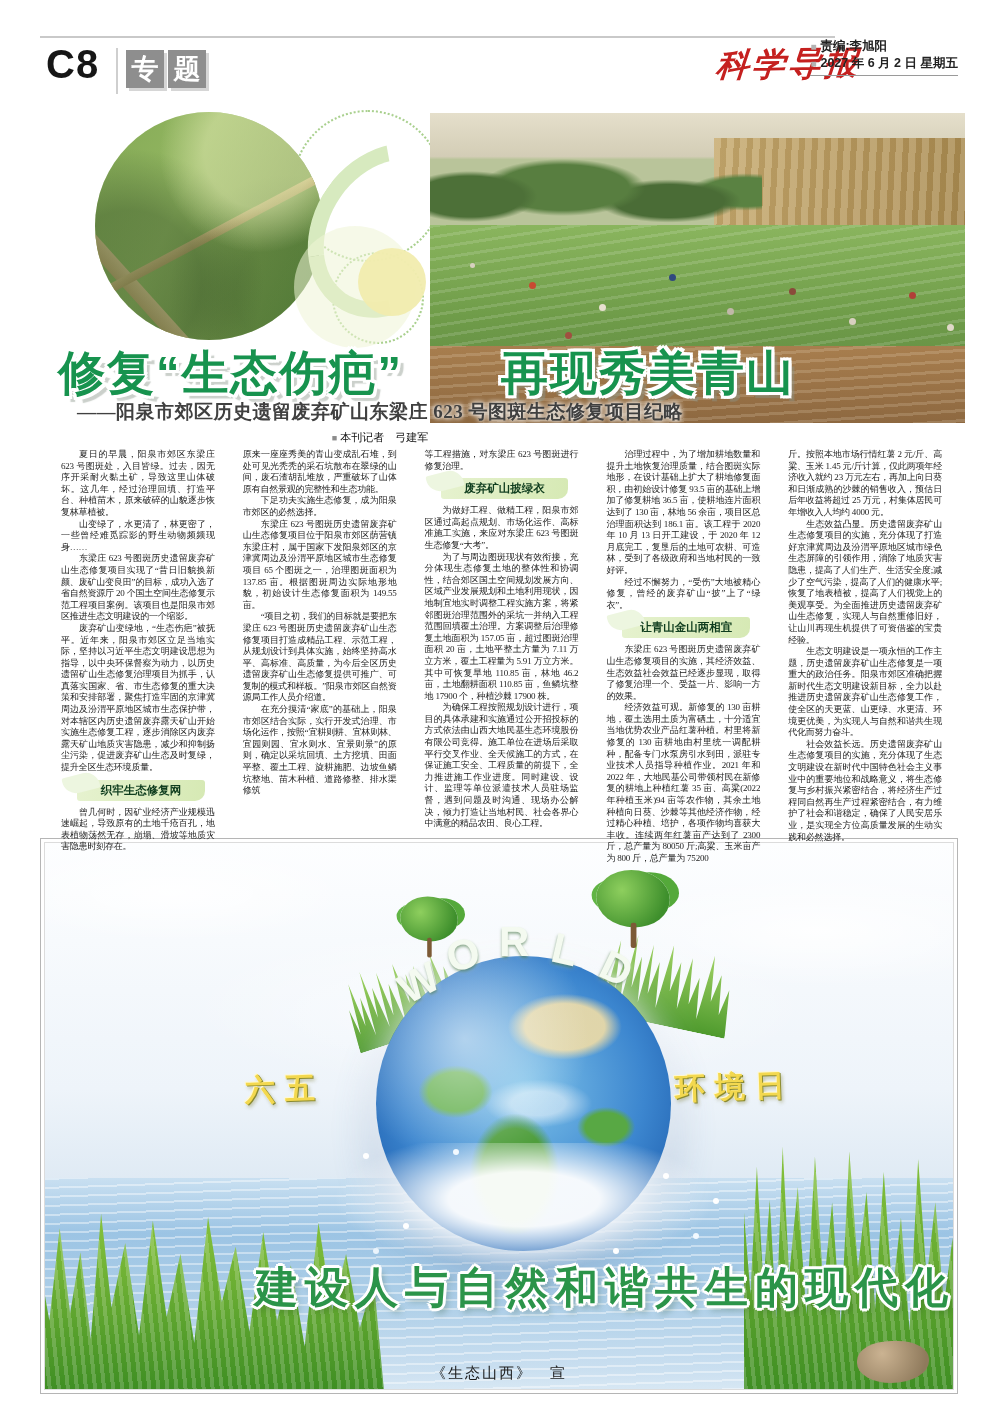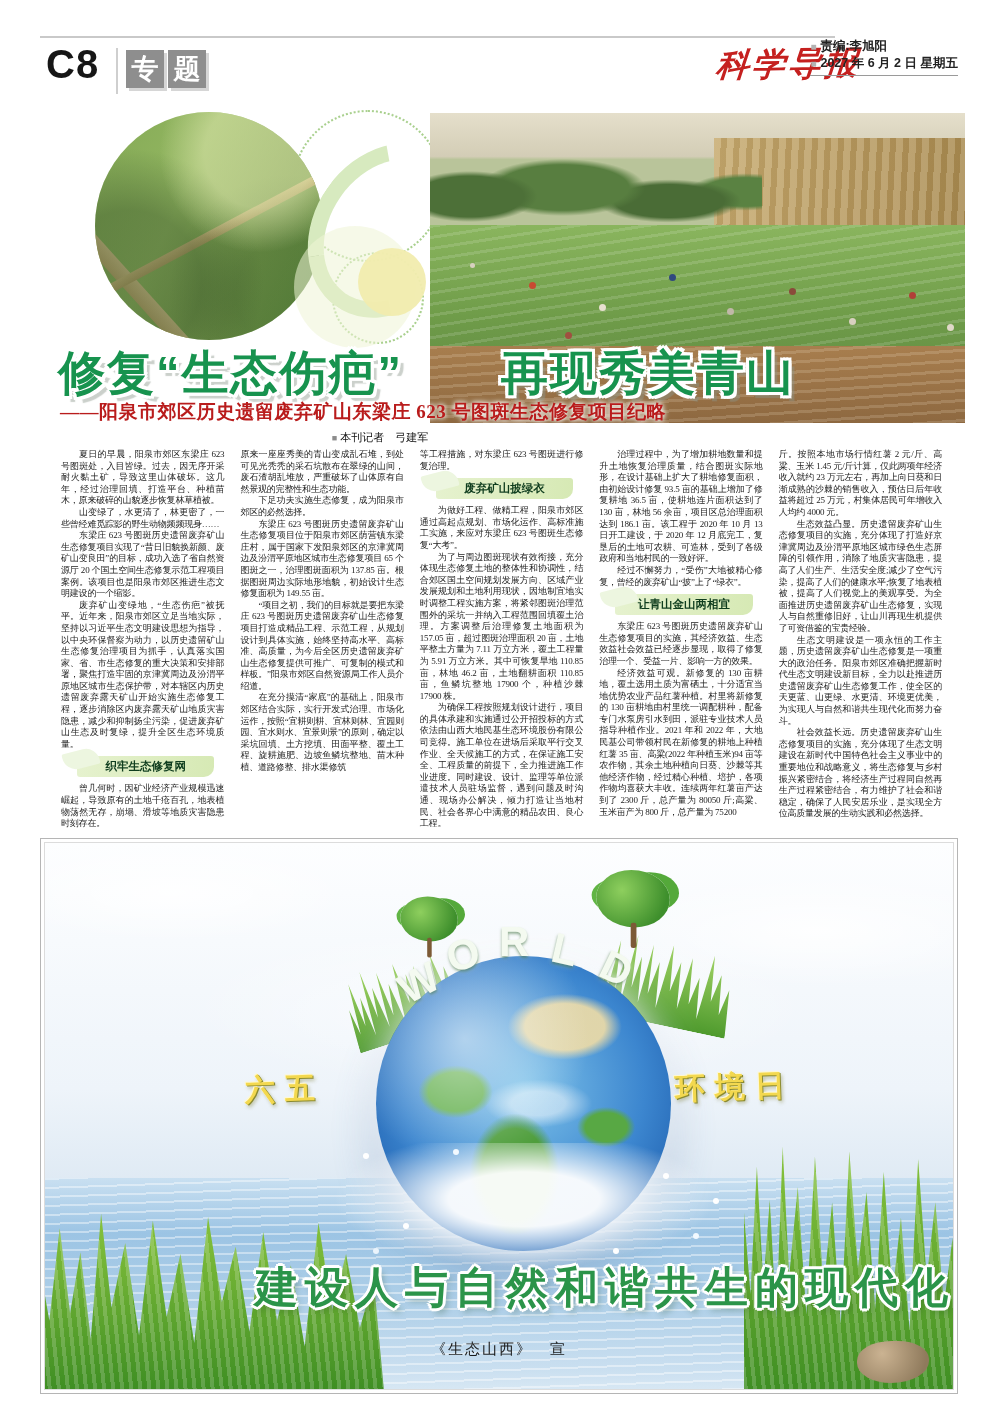--- a/index.html
+++ b/index.html
@@ -71,29 +71,29 @@
     box-shadow:60px 20px 0 1px #c84a32, 130px 42px 0 1px #e8e0d0, 200px 12px 0 1px #30487e,
                258px 46px 0 1px #c0b8a8, 320px 26px 0 1px #8a4a3a, 380px 56px 0 1px #d8d0c0,
                440px 30px 0 1px #b04038, 478px 62px 0 1px #e0d8c8, 96px 70px 0 1px #a05040; }
 
   
   .headline { position:absolute; left:58px; top:342px; z-index:5; white-space:nowrap;
     font-family:Liberation Sans, sans-serif; font-weight:900; font-size:47px; letter-spacing:2px;
     color:var(--headline-green,#17934e);
     text-shadow:-3px -3px 0 #fff,3px -3px 0 #fff,-3px 3px 0 #fff,3px 3px 0 #fff,
       -3px 0 0 #fff,3px 0 0 #fff,0 -3px 0 #fff,0 3px 0 #fff,6px 6px 1px rgba(140,150,140,.45); }
-  .subhead { position:absolute; left:60px; top:399px; width:640px; z-index:5;
-    font-size:19px; font-weight:600; color:#b91c1c; letter-spacing:0.5px;
+  .subhead { position:absolute; left:60px; top:399px; width:640px; text-align:center; z-index:5;
+    font-size:19px; font-weight:600; color:#404040; letter-spacing:0.5px;
     text-shadow:0 0 4px #fff,0 0 6px #fff; }
   .byline { position:absolute; left:60px; top:430px; width:640px; text-align:center; z-index:5;
     font-size:11px; color:#111; }
   .byline .sq { color:#8c8c8c; margin-right:3px; font-size:9px; }
 
   
-  .article { position:absolute; left:61px; top:449px; width:881px; display:flex; gap:16px; z-index:4; }
+  .article { position:absolute; left:61px; top:449px; width:881px; display:flex; gap:28px; z-index:4; }
   .col { flex:1 1 0; min-width:0; }
   .para { margin:0; font-size:9px; line-height:11.6px; letter-spacing:-0.2px;
     text-align:justify; color:#1c1c1c; }
   .ind { text-indent:2em; }
   .sec-head { position:relative; margin:6px 10px 6px 16px; padding:3px 0;
     background:linear-gradient(100deg,#e6f2cf,var(--section-head-bg,#d6e9b4));
     border-radius:10px 3px 10px 3px; text-align:center;
     font-family:"Liberation Sans",sans-serif; font-weight:bold; font-size:11.5px; color:#0f3d1e; }
   .sec-head::before { content:""; position:absolute; left:-14px; top:-6px; width:36px; height:18px;
     background:#edf6e0; border-radius:2px 14px 2px 14px; transform:rotate(-14deg); }
@@ -144,21 +144,21 @@
   .env-label { position:absolute; z-index:6; font-family:"Liberation Sans",sans-serif; font-weight:900;
     font-size:30px; letter-spacing:10px; color:var(--env-label-yellow,#f3d84f); transform:rotate(-2deg);
     text-shadow:1px 1px 0 #8a8a30, -1px -1px 0 #fff8d0, 2px 3px 4px rgba(120,120,40,.45); }
   .label-l { left:200px; top:226px; }
   .label-r { left:630px; top:224px; }
   .slogan { position:absolute; left:2px; width:100%; top:416px; text-align:right; z-index:8;
     font-family:"Liberation Sans",sans-serif; font-weight:900; font-size:43px; letter-spacing:7px;
     color:var(--slogan-green,#2b9449);
     text-shadow:-2px -2px 0 #fff,2px -2px 0 #fff,-2px 2px 0 #fff,2px 2px 0 #fff,
       3px 0 0 #fff,-3px 0 0 #fff,0 3px 0 #fff,0 -3px 0 #fff,4px 5px 6px rgba(40,80,40,.35); }
-  .ad-credit { position:absolute; left:0; width:100%; top:497px; text-align:center; z-index:8;
+  .ad-credit { position:absolute; left:0; width:100%; top:521px; text-align:center; z-index:8;
     font-size:15px; color:#1a1a1a; letter-spacing:2px; }
   .grass { position:absolute; bottom:-2px; z-index:7;
     background:repeating-linear-gradient(84deg, rgba(255,255,255,.18) 0 4px, rgba(0,0,0,0) 4px 9px),
                linear-gradient(#8cc63f,#3e8e23);
     clip-path:polygon(0% 100%,0% 30%,3% 62%,6% 12%,9% 58%,12% 25%,15% 72%,18% 4%,21% 55%,25% 20%,29% 70%,33% 8%,37% 60%,41% 26%,45% 74%,49% 6%,53% 52%,57% 22%,61% 68%,65% 14%,69% 62%,73% 32%,77% 76%,81% 9%,85% 56%,89% 26%,93% 66%,97% 40%,100% 100%); }
   .grass-l { left:-6px; width:345px; height:185px; }
   .grass-r { right:-6px; width:215px; height:255px; }
   .rock { position:absolute; right:24px; bottom:6px; width:72px; height:42px; z-index:7;
     border-radius:50% 45% 55% 50%;
     background:radial-gradient(circle at 35% 30%, #cbb392, #8f7a5c 80%); }

